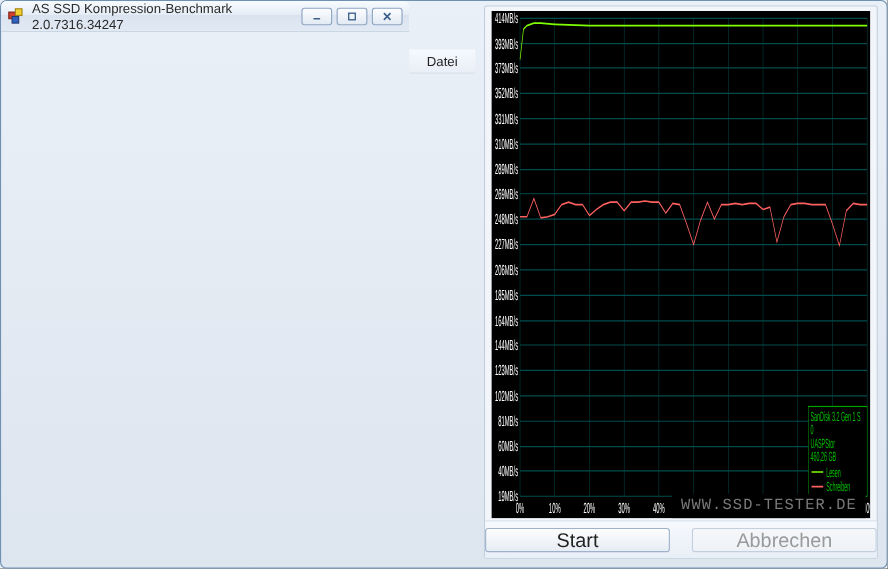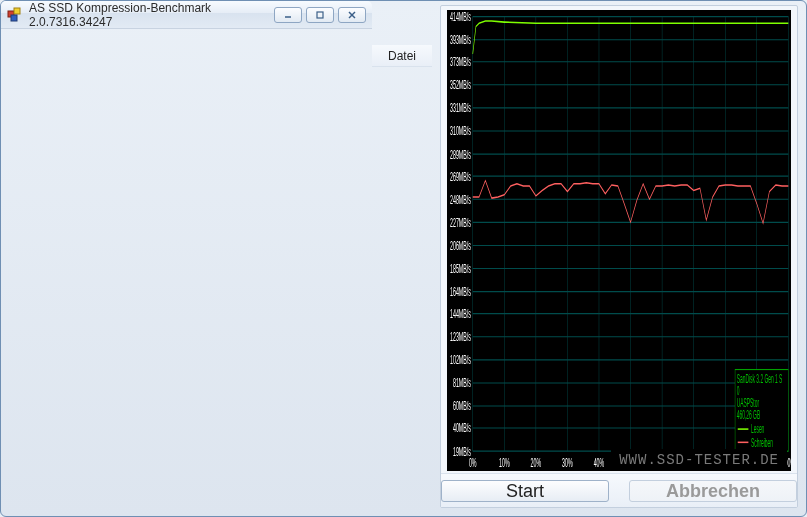--- a/index.html
+++ b/index.html
@@ -84,21 +84,20 @@
     border-radius:3px;
     background: linear-gradient(to bottom,#fdfdfe,#e7edf4);
     font-size:18px; color:#222;
     cursor:pointer;
   }
   .btn:disabled {
     color:#9a9a9a;
     border-color:#c3cfde;
     background: linear-gradient(to bottom,#f5f7fa,#eef2f7);
     cursor:default;
-    font-weight:bold;
   }
   .watermark {
     position:absolute;
     right: 4px; bottom: 0px;
     height: 22px;
     background:#000;
     color:#7a7a7a;
     font: 14px "Courier New", monospace;
     letter-spacing:1px;
     display:flex;align-items:center;

